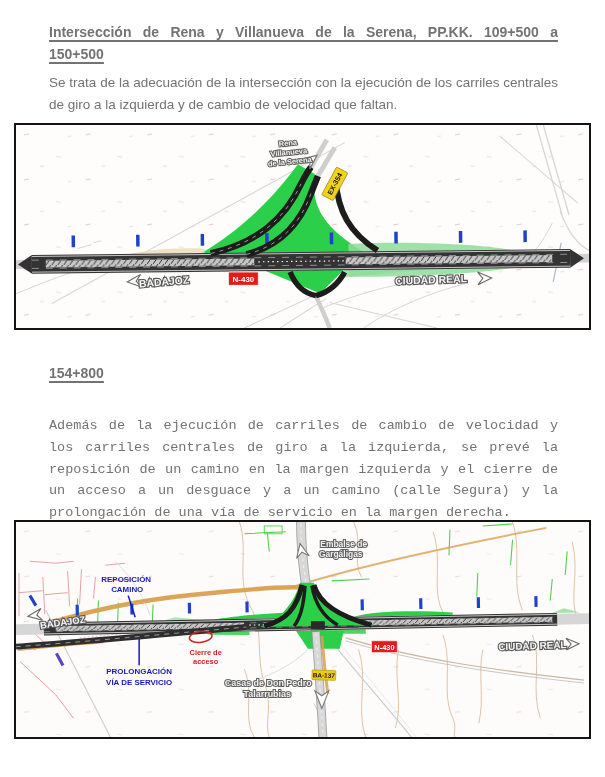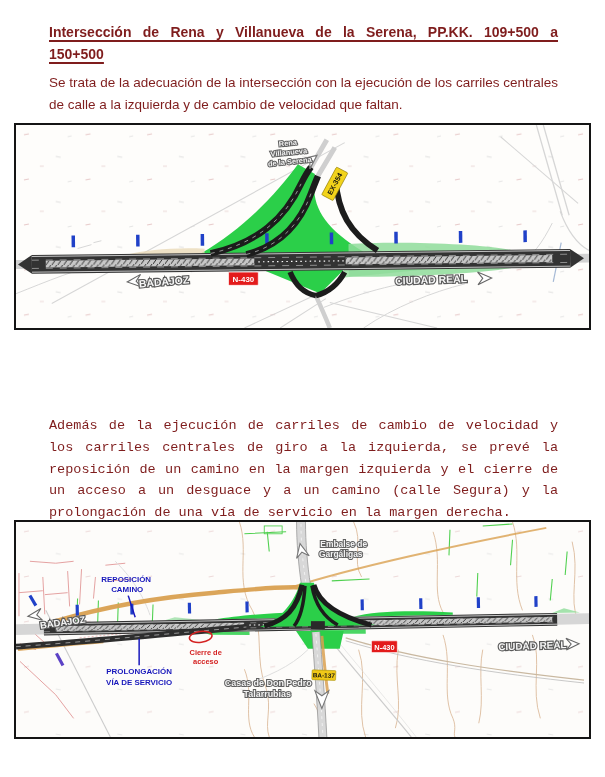--- a/index.html
+++ b/index.html
@@ -1,36 +1,36 @@
 <!DOCTYPE html>
 <html><head>
 <meta charset="utf-8">
 <style>
   html,body{margin:0;padding:0;background:#ffffff;}
   .page{position:relative;width:605px;height:777px;background:#ffffff;overflow:hidden;
-        font-family:"Liberation Sans","DejaVu Sans",sans-serif;color:#7f1d1d;}
+        font-family:"Liberation Sans","DejaVu Sans",sans-serif;color:#737373;}
   .heading{position:absolute;left:49px;width:509px;font-weight:bold;font-size:14px;line-height:22px;}
   .heading .hl{text-decoration:underline;text-decoration-thickness:1.6px;text-underline-offset:3px;}
   .heading .hl1{text-align:justify;text-align-last:justify;}
   .para{position:absolute;left:49px;width:509px;font-size:13.5px;line-height:21.8px;text-align:justify;}
   .mapfig{position:absolute;left:14px;border:2px solid #141414;background:#fefdfb;line-height:0;}
   svg text{font-family:"Liberation Sans","DejaVu Sans",sans-serif;}
   .outl{paint-order:stroke;stroke:#5a5a5a;stroke-width:2.4px;fill:#f7f7f7;font-weight:bold;}
   .outl2{paint-order:stroke;stroke:#606060;stroke-width:2.1px;fill:#f2f2f2;font-weight:bold;}
 </style>
 </head>
 <body>
 
 <div class="page">
 
   <div class="heading" style="top:21px;">
     <div class="hl hl1">Intersección de Rena y Villanueva de la Serena, PP.KK. 109+500 a</div>
     <div class="hl">150+500</div>
   </div>
-  <div class="para" style="top:72px;">Se trata de la adecuación de la intersección con la ejecución de los carriles centrales de calle a la izquierda y de cambio de velocidad que faltan.</div>
+  <div class="para" style="top:72px;">Se trata de la adecuación de la intersección con la ejecución de los carriles centrales de giro a la izquierda y de cambio de velocidad que faltan.</div>
 
   <div class="mapfig" style="top:123px;width:573px;height:203px;">
   <svg width="573" height="203" viewBox="0 0 577 207" preserveAspectRatio="none">
     <defs>
       <pattern id="speck1" patternUnits="userSpaceOnUse" width="62" height="46">
         <path d="M8,10 l5,-1" stroke="#e3c0c0" stroke-width="1.2" fill="none"></path>
         <path d="M40,32 l5,1" stroke="#dcdcdc" stroke-width="1.2" fill="none"></path>
         <path d="M24,42 l4,0" stroke="#e8d2d2" stroke-width="1" fill="none"></path>
         <path d="M52,12 l4,-1" stroke="#e0e0e0" stroke-width="1" fill="none"></path>
       </pattern>
@@ -129,20 +129,21 @@
     <g transform="translate(418,158) rotate(-2)">
       <text class="outl" x="0" y="3.5" font-size="10.5" text-anchor="middle">CIUDAD REAL</text>
     </g>
     <g transform="translate(479,156) rotate(-2)">
       <polygon points="-14,-6.5 0,0 -14,6.5 -9,0" fill="#ffffff" stroke="#666666" stroke-width="1.1"></polygon>
     </g>
   </svg>
   </div>
 
   <div class="heading" style="top:362px;">
+    <div class="hl">154+800</div>
   </div>
   <div class="para" style="top:415px;font-family:Liberation Mono, monospace;">Además de la ejecución de carriles de cambio de velocidad y los carriles centrales de giro a la izquierda, se prevé la reposición de un camino en la margen izquierda y el cierre de un acceso a un desguace y a un camino (calle Segura) y la prolongación de una vía de servicio en la margen derecha.</div>
 
   <div class="mapfig" style="top:520px;width:573px;height:215px;">
   <svg width="573" height="215" viewBox="0 0 577 219" preserveAspectRatio="none">
     <defs>
       <pattern id="speck2" patternUnits="userSpaceOnUse" width="62" height="46">
         <path d="M8,10 l5,-1" stroke="#e6caca" stroke-width="1.1" fill="none"></path>
         <path d="M40,32 l5,1" stroke="#e0e0e0" stroke-width="1.1" fill="none"></path>
       </pattern>

